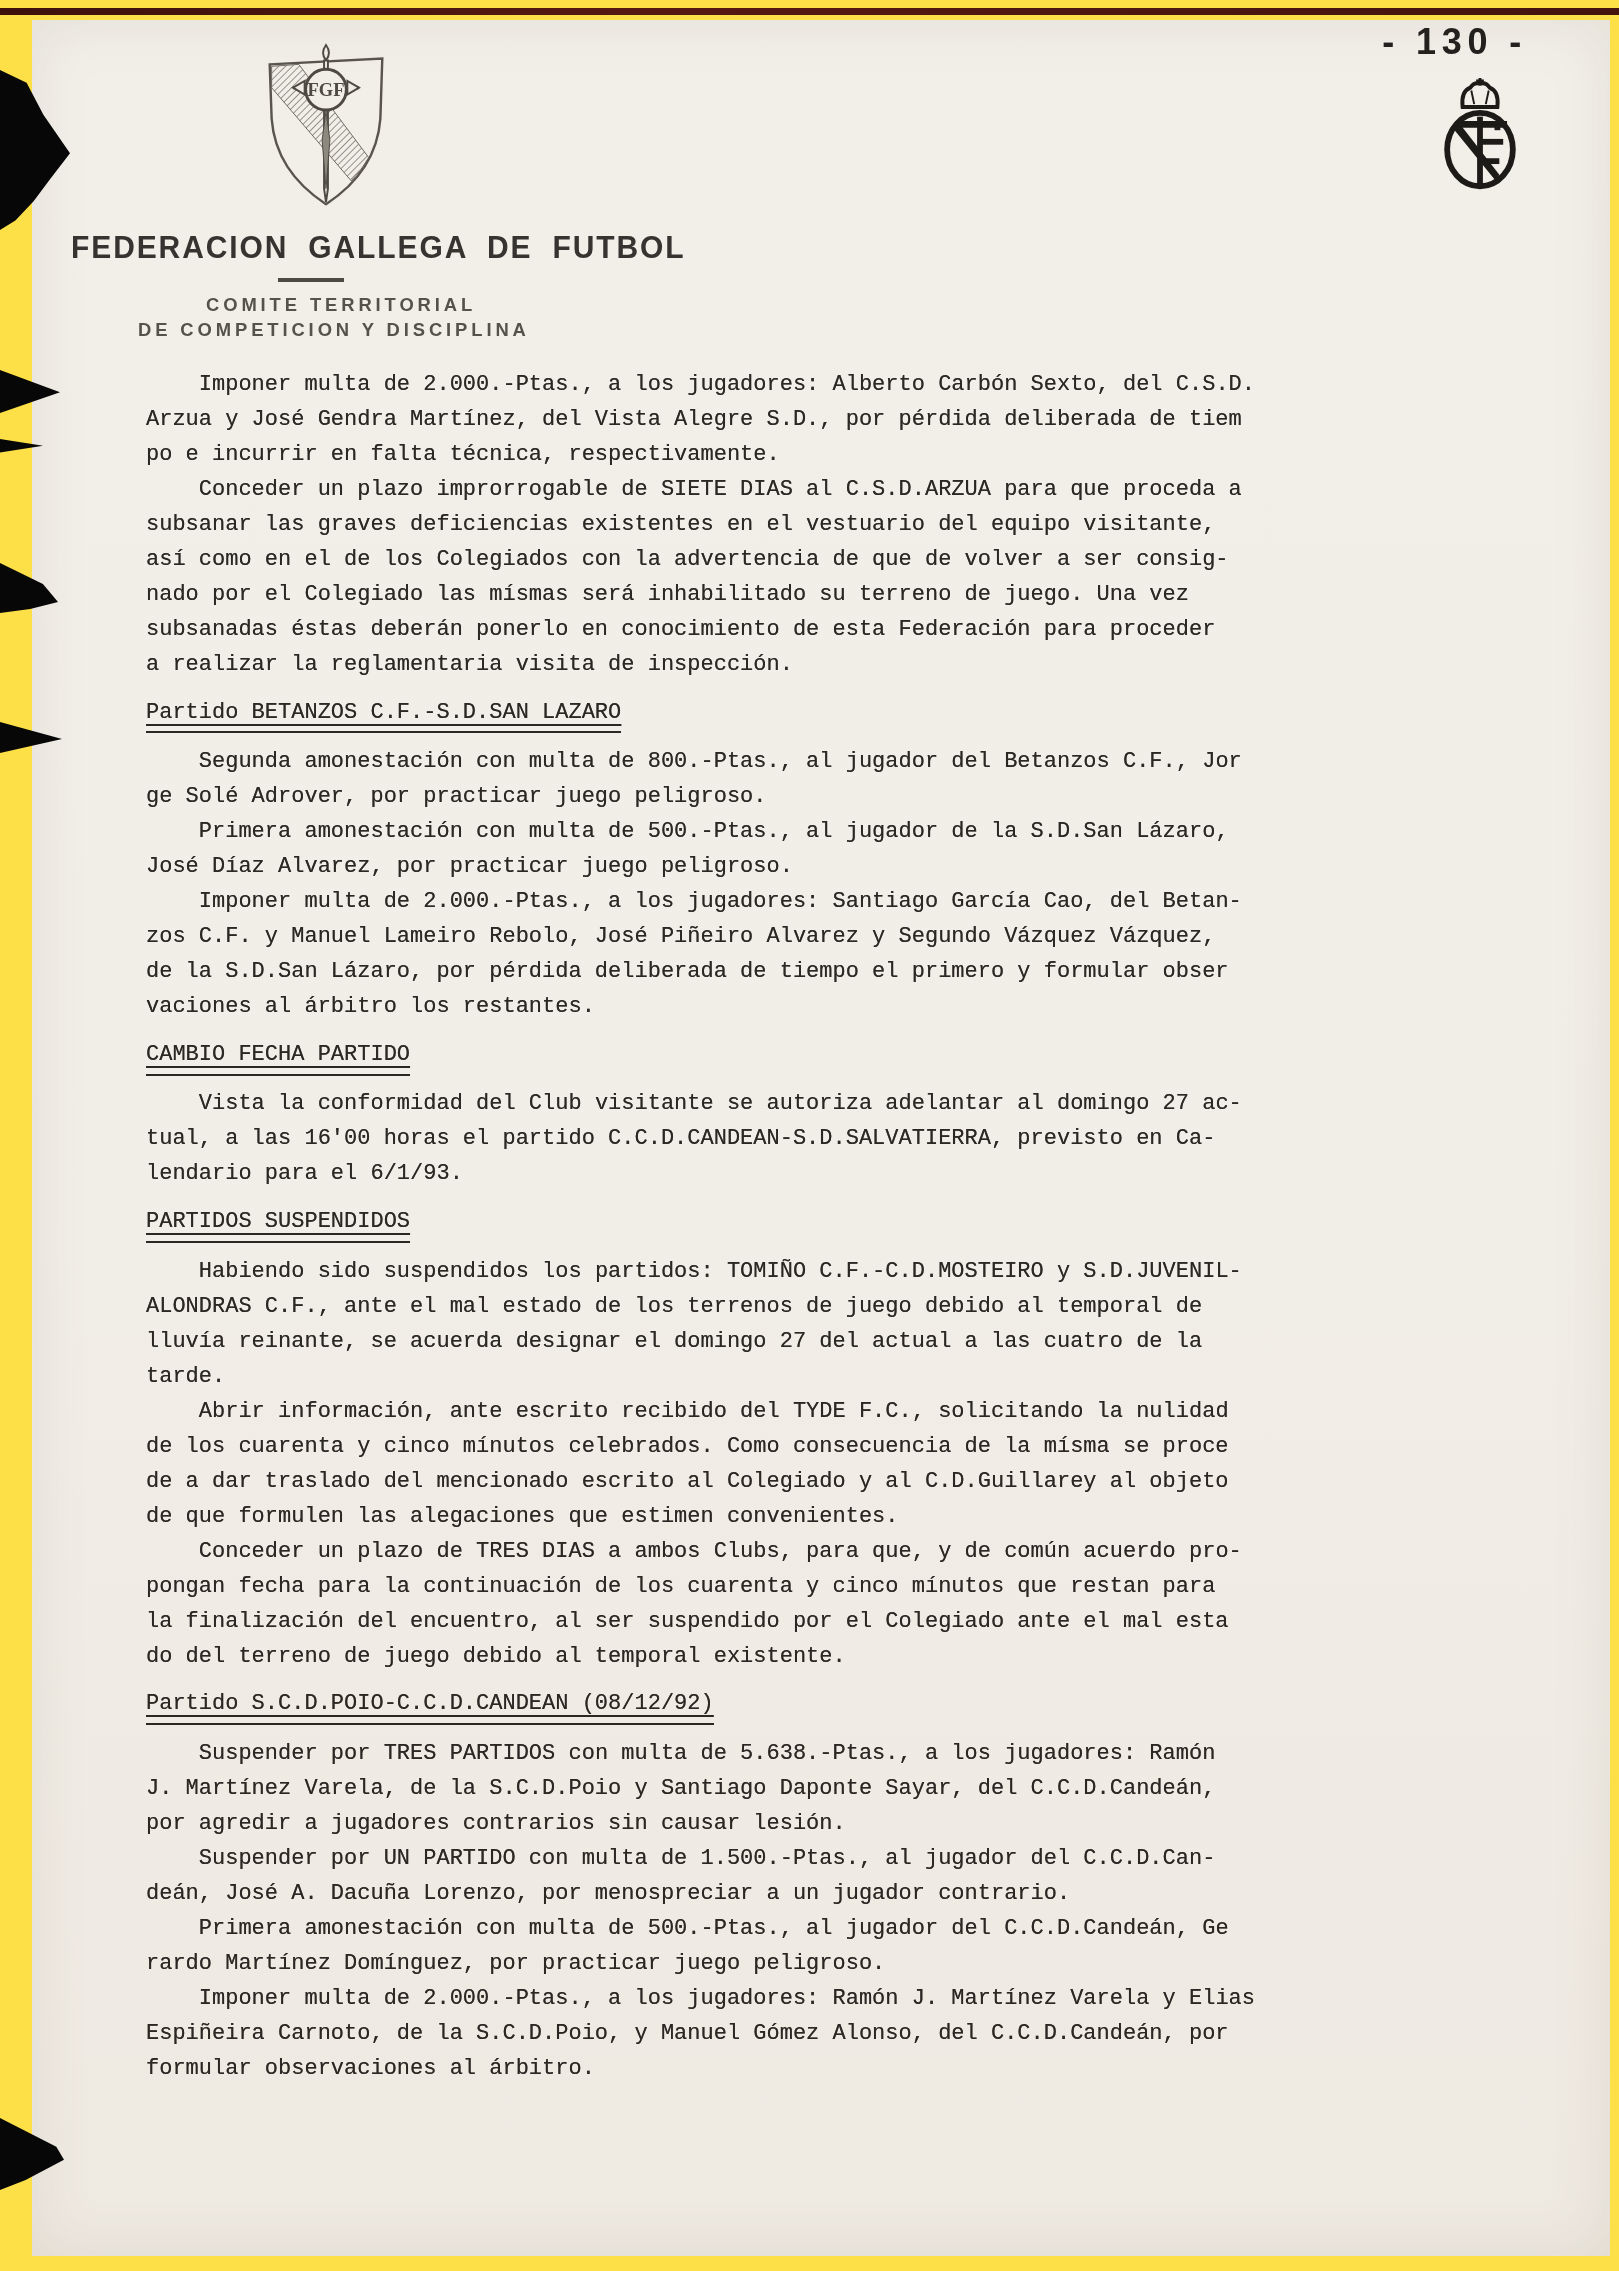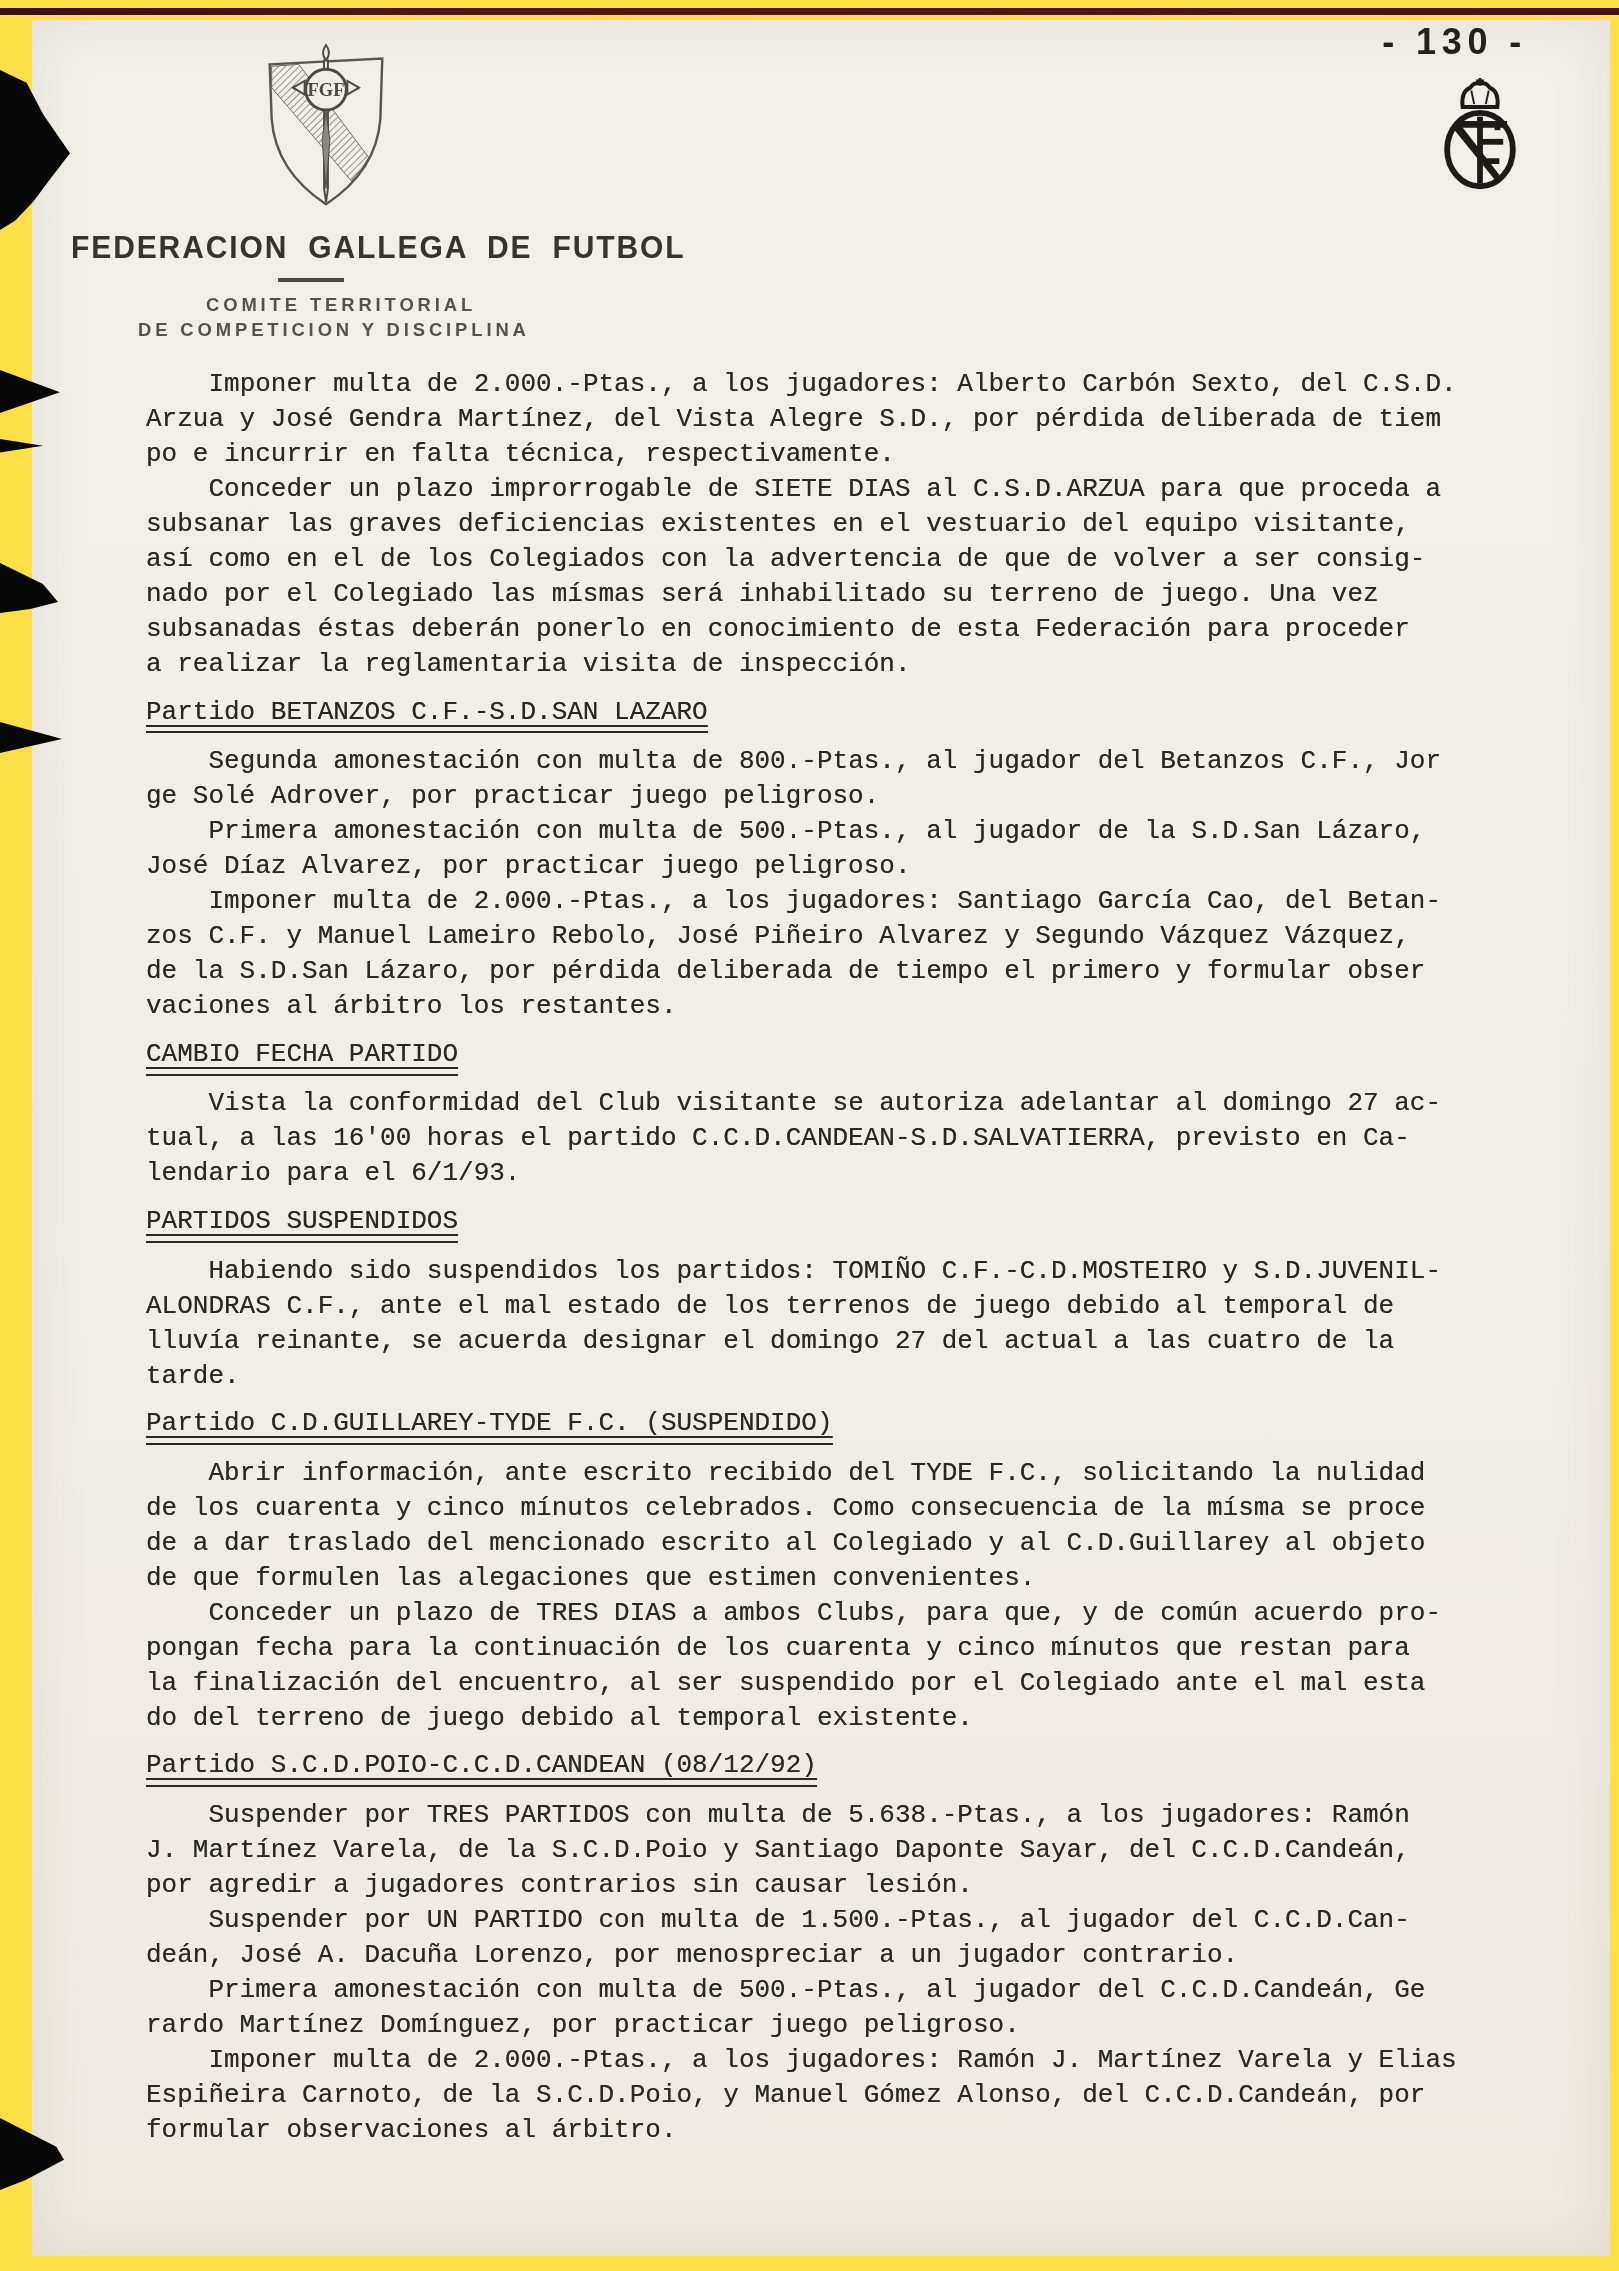--- a/index.html
+++ b/index.html
@@ -45,21 +45,21 @@
   }
   .committee-1, .committee-2 {
     font-family:"Liberation Sans","DejaVu Sans",sans-serif;
     font-weight:bold; font-size:18.4px; letter-spacing:3.9px; color:#55524a; white-space:nowrap;
   }
   .committee-1 { position:absolute; left:206px; top:294px; }
   .committee-2 { position:absolute; left:138px; top:319px; }
 
   .doc-body {
     position:absolute; left:146px; top:367px; width:1425px;
-    font-size:26px; line-height:35px; color:#2b2723;
+    font-size:22px; line-height:35px; color:#2b2723;
     white-space:pre-wrap;
     text-shadow:0 0 0.6px rgba(40,35,30,.65);
   }
   .para { margin:0; }
   .heading { margin:12.6px 0 10.7px 0; }
   .heading-text {
     display:inline-block;
     text-decoration:underline; text-decoration-thickness:1.9px; text-underline-offset:5.8px;
     border-bottom:2.9px solid #2b2723; padding-bottom:1.9px;
   }
@@ -146,21 +146,21 @@
 a realizar la reglamentaria visita de inspección.</div><div class="heading"><span class="heading-text">Partido BETANZOS C.F.-S.D.SAN LAZARO</span></div><div class="para">    Segunda amonestación con multa de 800.-Ptas., al jugador del Betanzos C.F., Jor
 ge Solé Adrover, por practicar juego peligroso.</div><div class="para">    Primera amonestación con multa de 500.-Ptas., al jugador de la S.D.San Lázaro,
 José Díaz Alvarez, por practicar juego peligroso.</div><div class="para">    Imponer multa de 2.000.-Ptas., a los jugadores: Santiago García Cao, del Betan-
 zos C.F. y Manuel Lameiro Rebolo, José Piñeiro Alvarez y Segundo Vázquez Vázquez,
 de la S.D.San Lázaro, por pérdida deliberada de tiempo el primero y formular obser
 vaciones al árbitro los restantes.</div><div class="heading"><span class="heading-text">CAMBIO FECHA PARTIDO</span></div><div class="para">    Vista la conformidad del Club visitante se autoriza adelantar al domingo 27 ac-
 tual, a las 16'00 horas el partido C.C.D.CANDEAN-S.D.SALVATIERRA, previsto en Ca-
 lendario para el 6/1/93.</div><div class="heading"><span class="heading-text">PARTIDOS SUSPENDIDOS</span></div><div class="para">    Habiendo sido suspendidos los partidos: TOMIÑO C.F.-C.D.MOSTEIRO y S.D.JUVENIL-
 ALONDRAS C.F., ante el mal estado de los terrenos de juego debido al temporal de
 lluvía reinante, se acuerda designar el domingo 27 del actual a las cuatro de la
-tarde.</div><div class="heading"><span class="heading-text">Partido C.D.GUILLAREY-TYDE F.C. (SUSPENDIDO)</span></div><div class="para">    Abrir información, ante escrito recibido del TYDE F.C., solicitando la nulidad
+tarde.</div><div class="para">    Abrir información, ante escrito recibido del TYDE F.C., solicitando la nulidad
 de los cuarenta y cinco mínutos celebrados. Como consecuencia de la mísma se proce
 de a dar traslado del mencionado escrito al Colegiado y al C.D.Guillarey al objeto
 de que formulen las alegaciones que estimen convenientes.</div><div class="para">    Conceder un plazo de TRES DIAS a ambos Clubs, para que, y de común acuerdo pro-
 pongan fecha para la continuación de los cuarenta y cinco mínutos que restan para
 la finalización del encuentro, al ser suspendido por el Colegiado ante el mal esta
 do del terreno de juego debido al temporal existente.</div><div class="heading"><span class="heading-text">Partido S.C.D.POIO-C.C.D.CANDEAN (08/12/92)</span></div><div class="para">    Suspender por TRES PARTIDOS con multa de 5.638.-Ptas., a los jugadores: Ramón
 J. Martínez Varela, de la S.C.D.Poio y Santiago Daponte Sayar, del C.C.D.Candeán,
 por agredir a jugadores contrarios sin causar lesión.</div><div class="para">    Suspender por UN PARTIDO con multa de 1.500.-Ptas., al jugador del C.C.D.Can-
 deán, José A. Dacuña Lorenzo, por menospreciar a un jugador contrario.</div><div class="para">    Primera amonestación con multa de 500.-Ptas., al jugador del C.C.D.Candeán, Ge
 rardo Martínez Domínguez, por practicar juego peligroso.</div><div class="para">    Imponer multa de 2.000.-Ptas., a los jugadores: Ramón J. Martínez Varela y Elias

